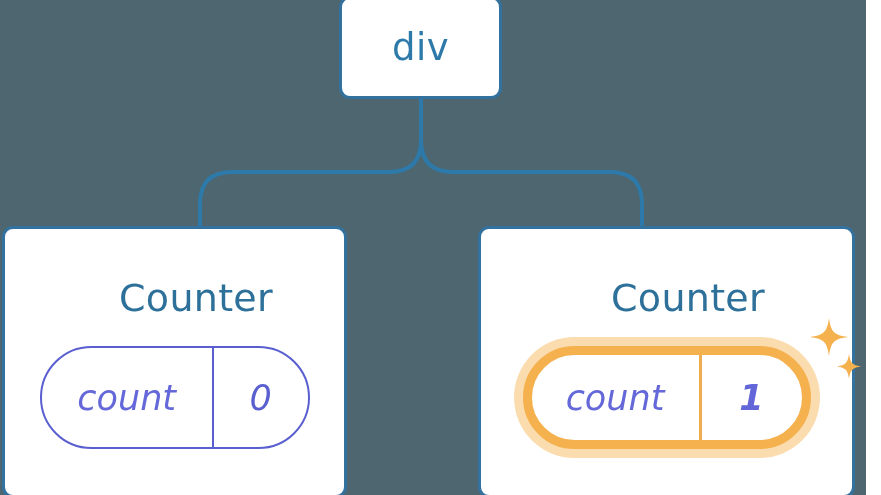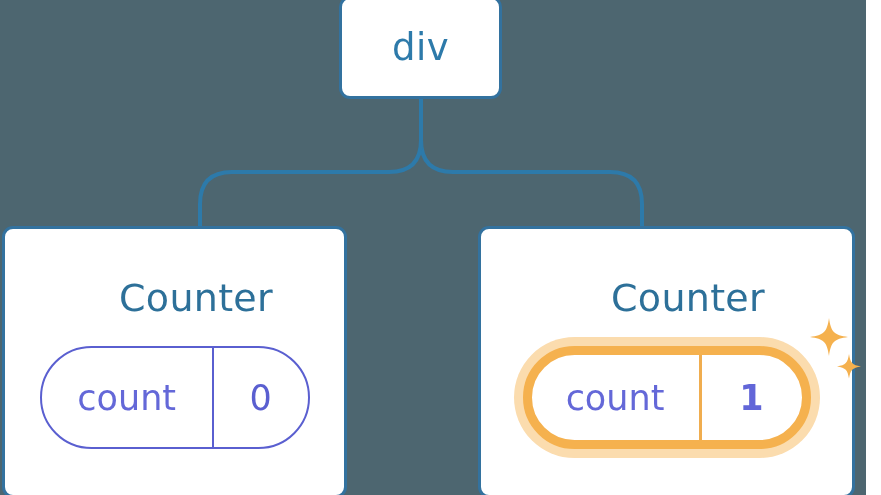--- a/index.html
+++ b/index.html
@@ -72,20 +72,21 @@
     margin-left: 43px;
   }
 
   
   .pill-wrap {
     position: relative;
     margin-top: 29px;
     display: flex;
     align-items: center;
     justify-content: flex-start;
+    font-style: italic;
   }
   .pill {
     position: relative;
     box-sizing: border-box;
     display: flex;
     align-items: stretch;
     height: 103px;
     border-radius: 52px;
     background: #ffffff;
   }

